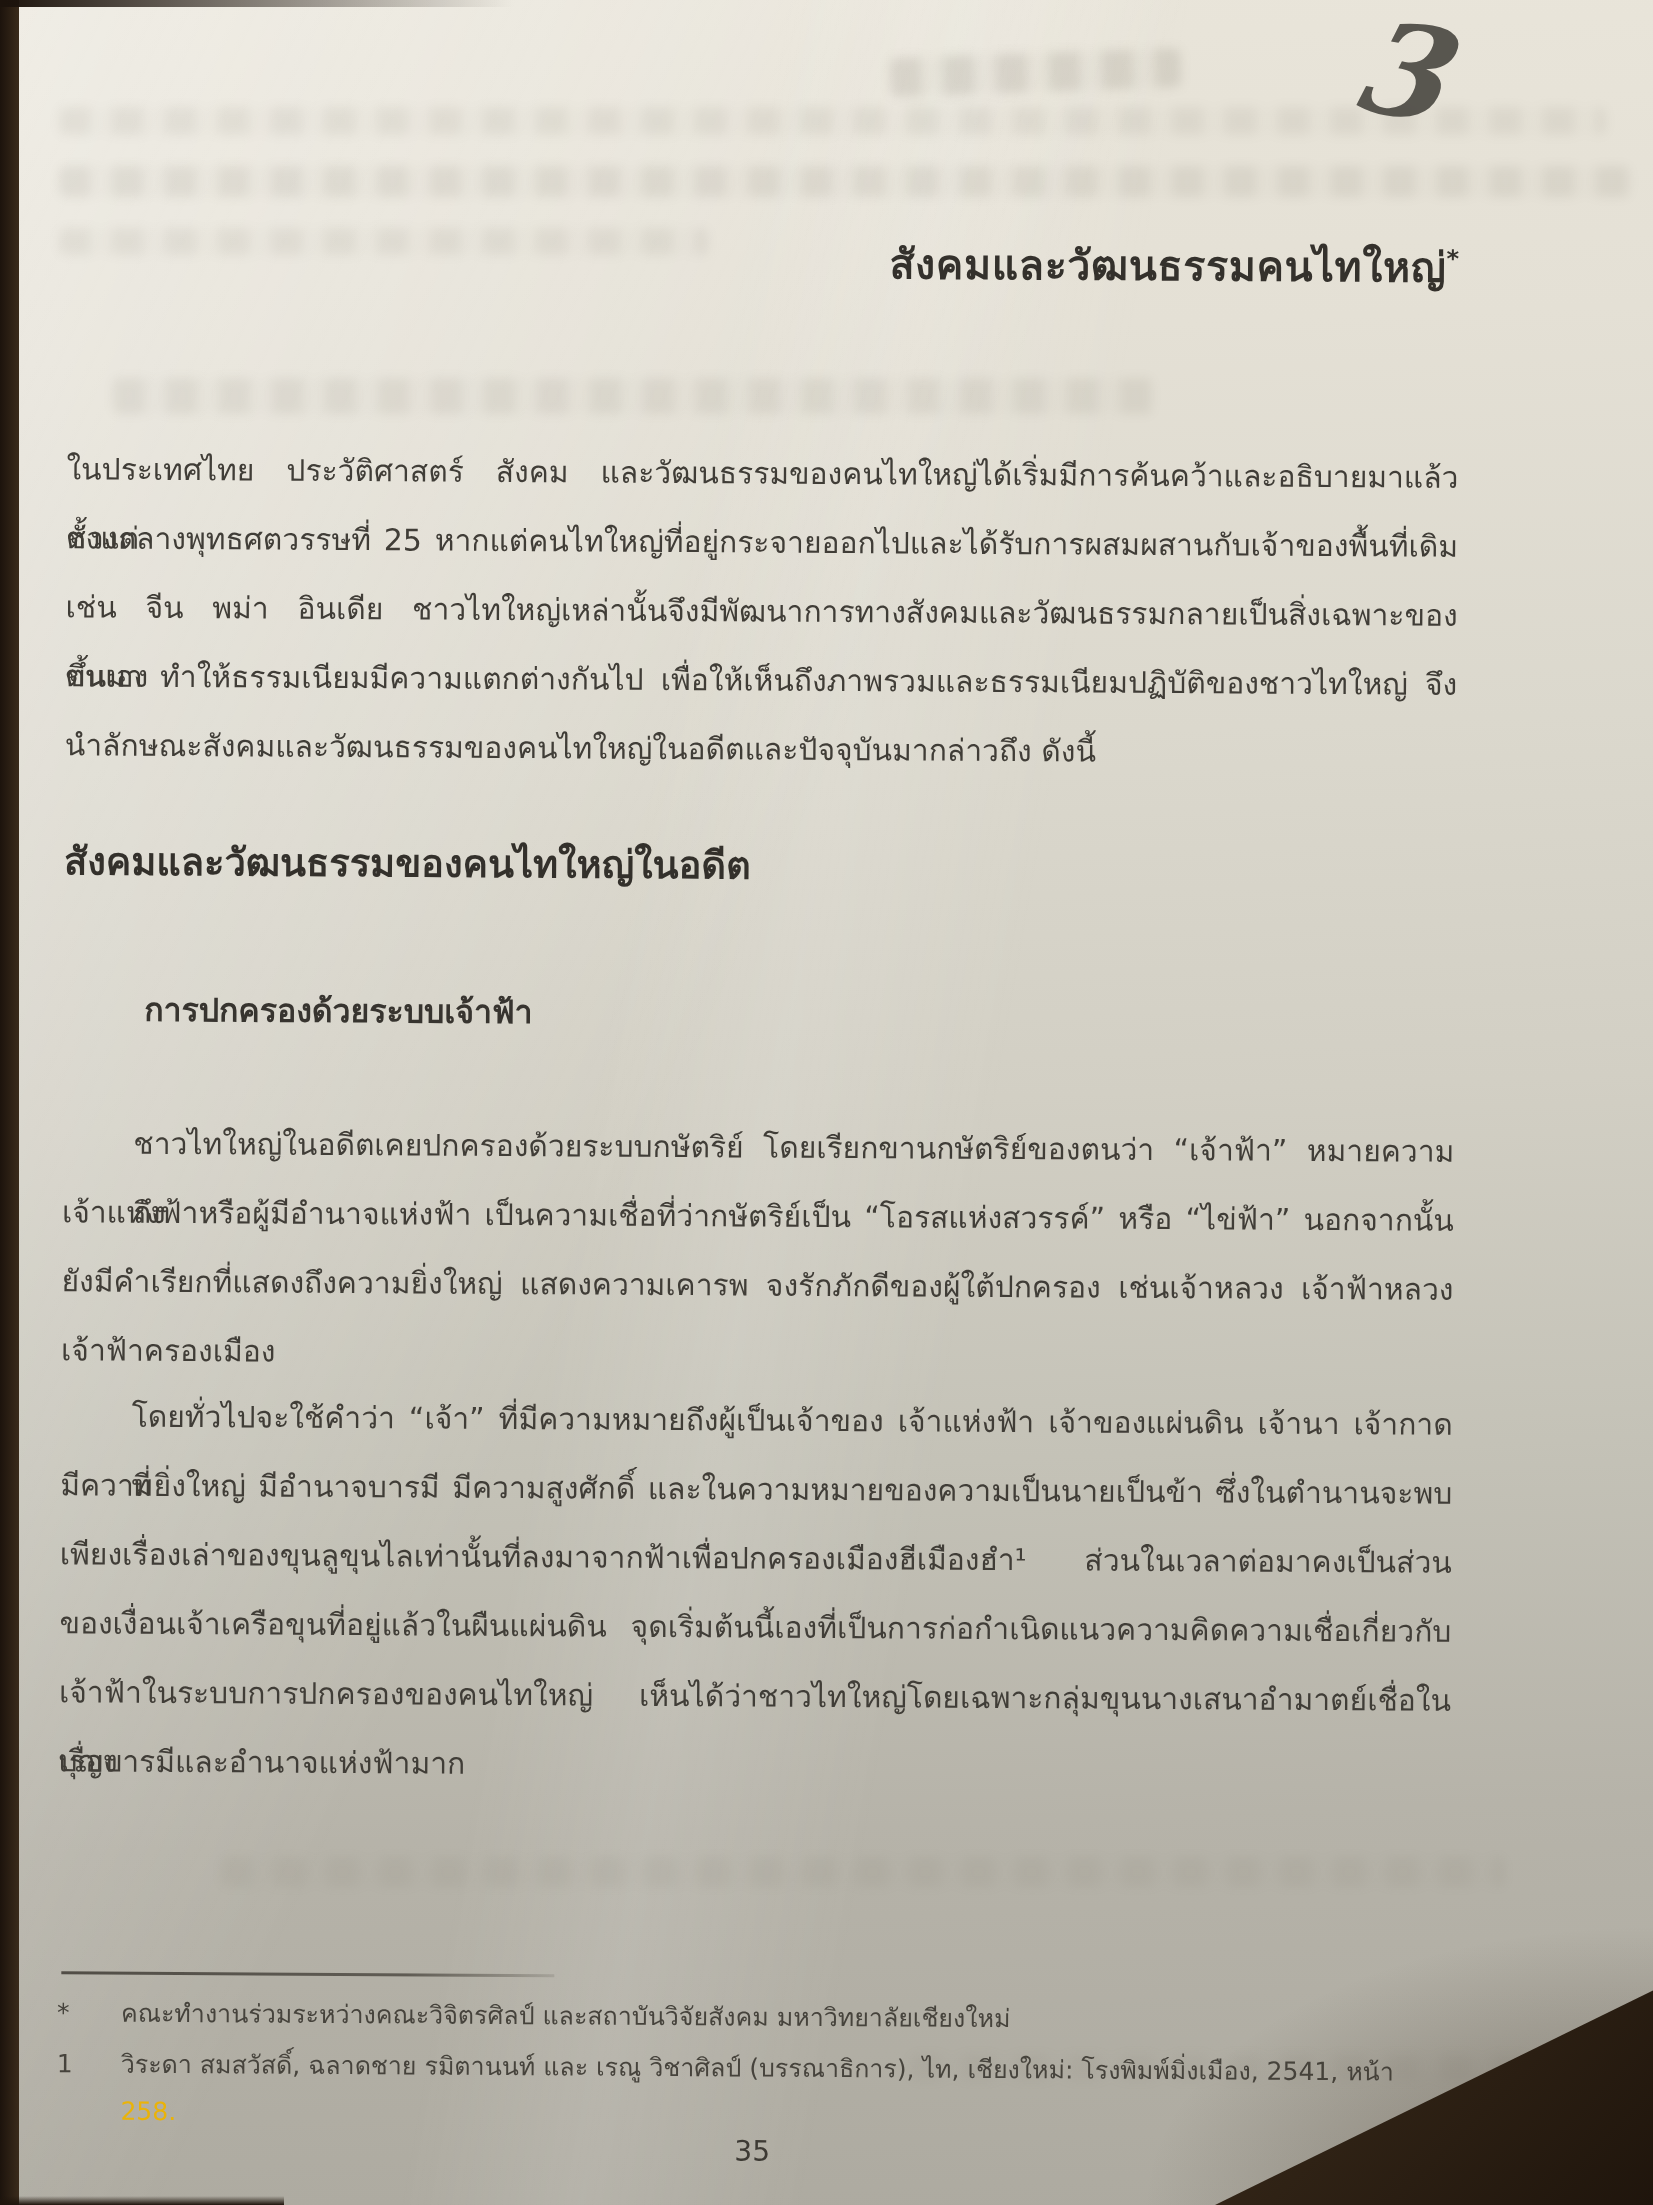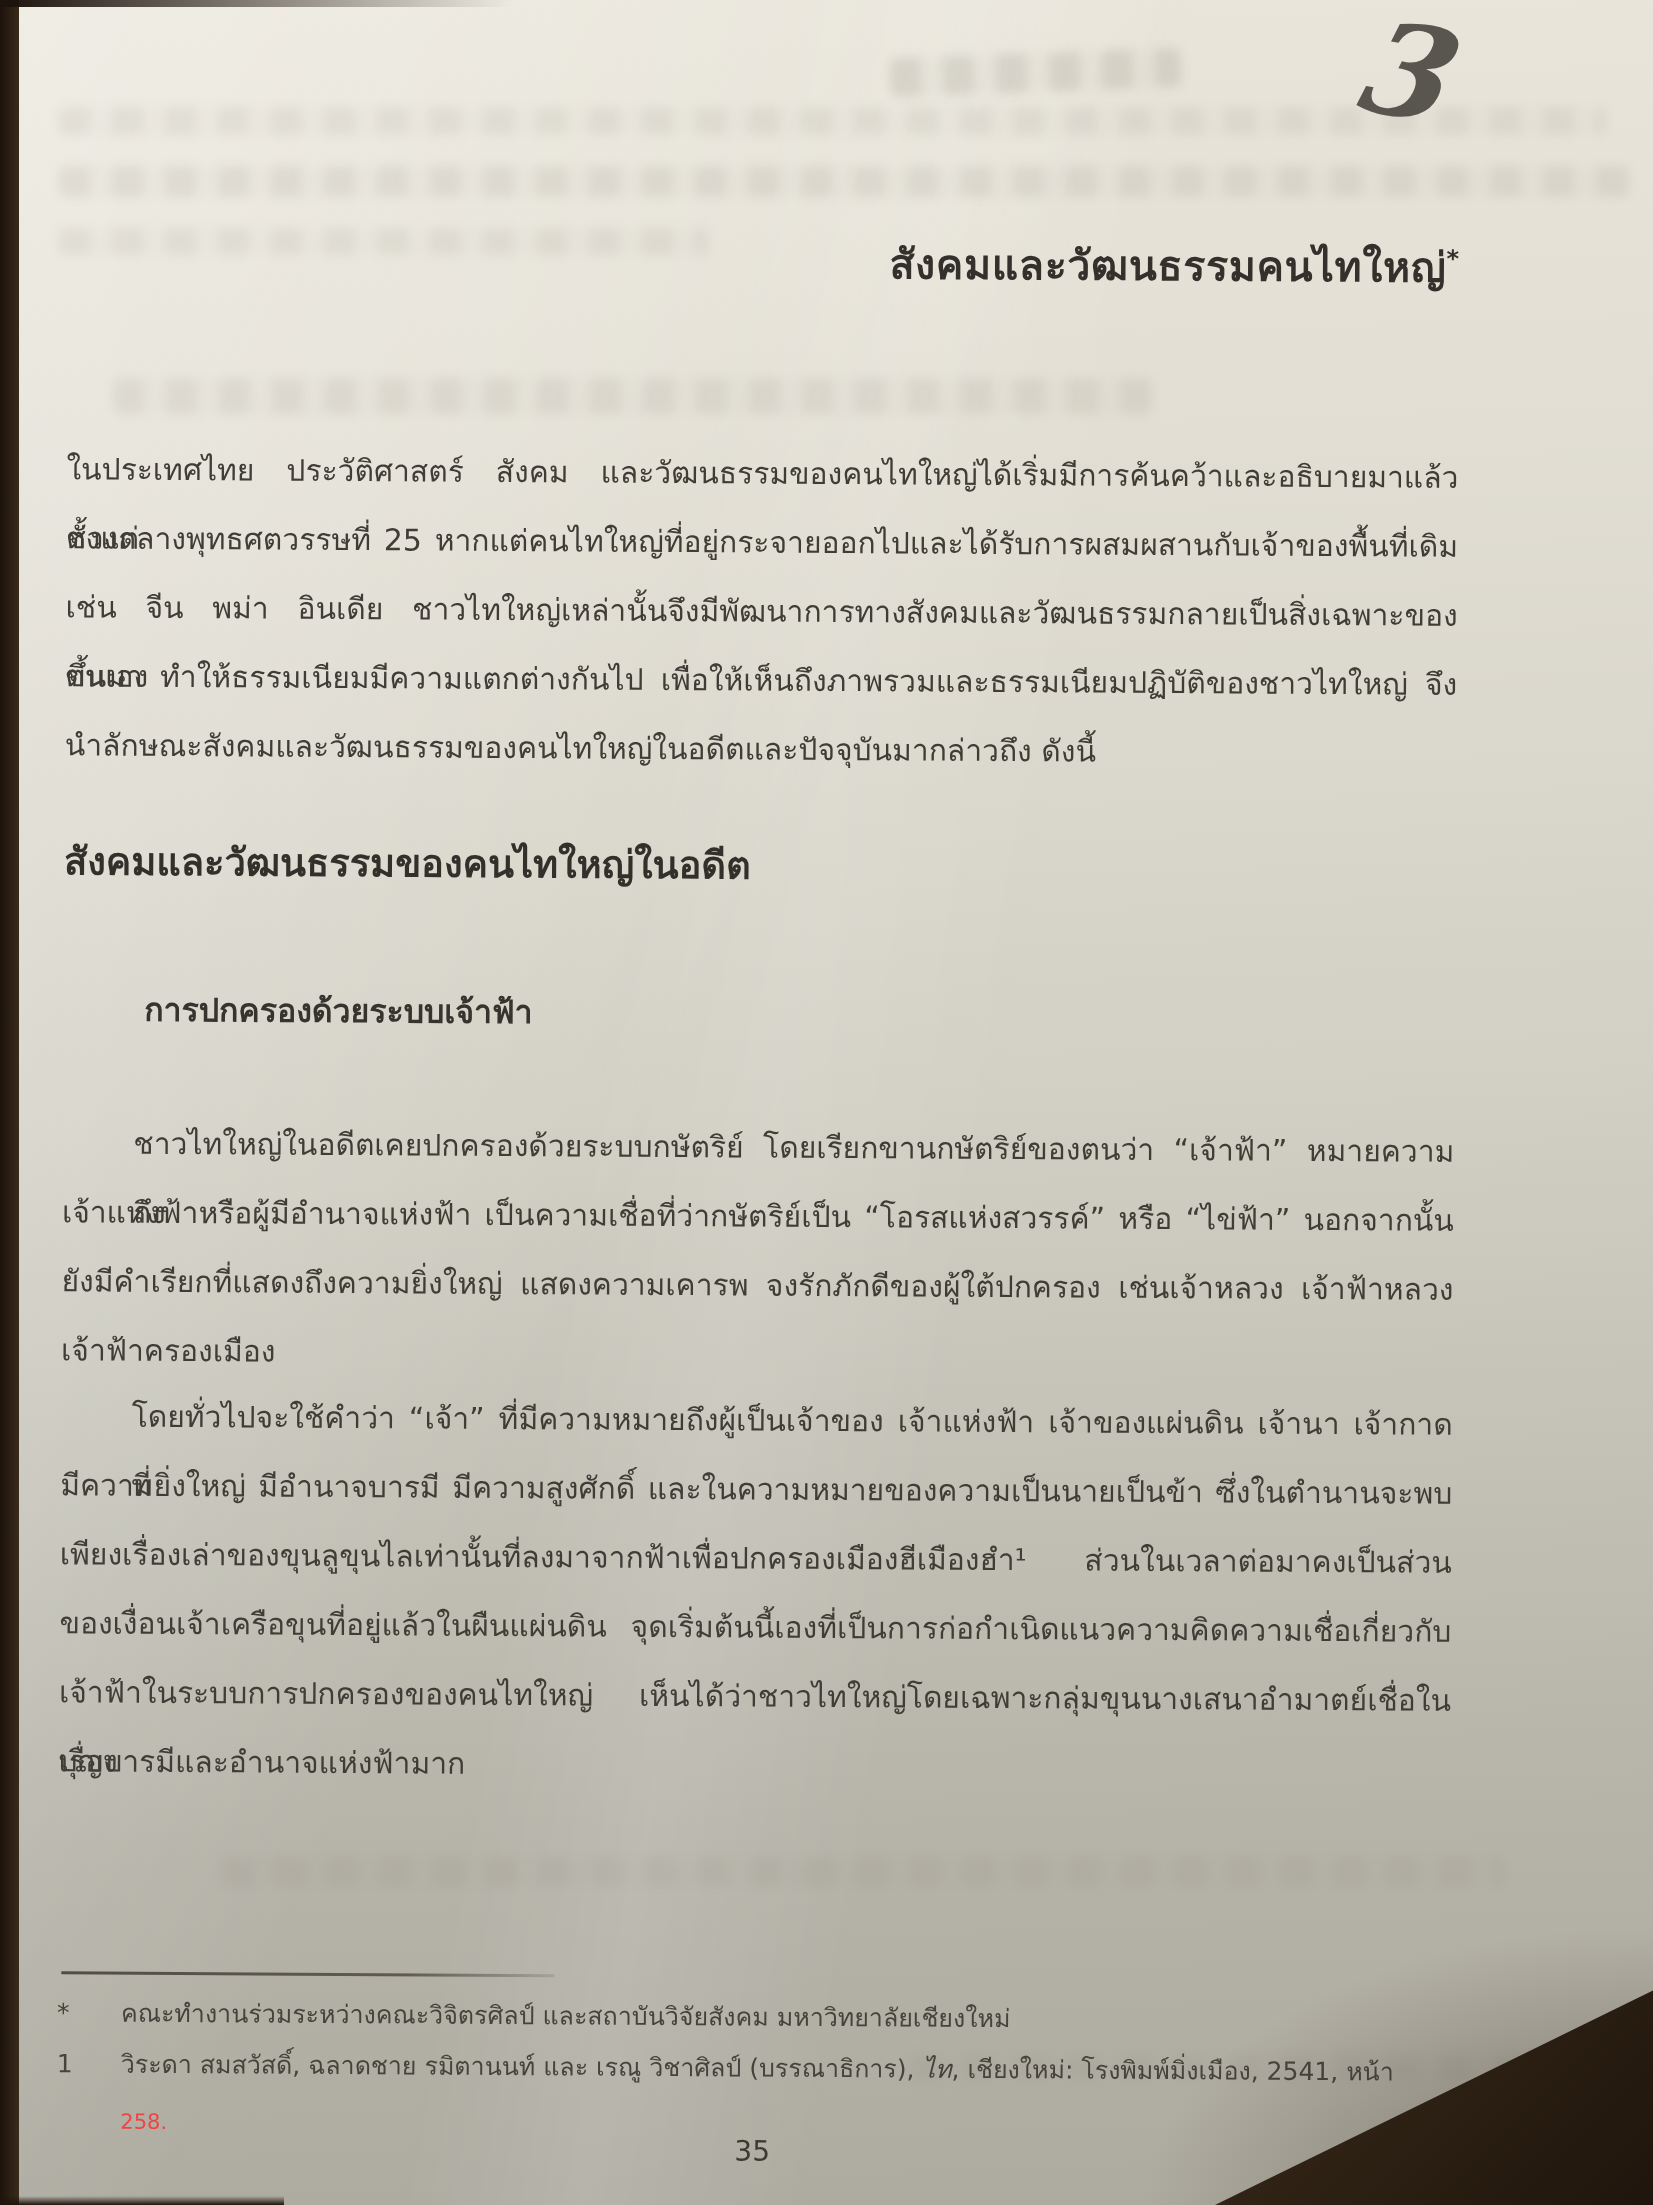--- a/index.html
+++ b/index.html
@@ -58,22 +58,22 @@
   .h3{
     position:absolute;top:992px;left:145px;margin:0;
     font-size:32px;font-weight:700;color:#37342f;line-height:1.4;
   }
   .fn-rule{position:absolute;top:1976px;left:68px;width:493px;height:2.7px;
     background:linear-gradient(90deg,#514d46,#5f5b53 70%,rgba(95,91,83,.2));}
   .footnote{position:absolute;left:64px;width:1432px;display:flex;
     font-size:25px;color:#46433c;line-height:49px;height:49px;}
   .footnote .marker{width:64px;flex:0 0 64px;}
   .footnote .fn-text{flex:1;white-space:nowrap;overflow:visible;}
-  .fn-book{font-style:italic;}
-  .fn-cont{position:absolute;left:128px;top:2094px;font-size:21px;color:#ef4444;line-height:43px;margin-top:11px;}
+  .fn-book{}
+  .fn-cont{position:absolute;left:128px;top:2094px;font-size:25px;color:#eab308;line-height:43px;}
   .page-num{position:absolute;top:2135px;left:64px;width:1392px;text-align:center;
     font-size:28px;color:#3d3a34;}
 </style>
 </head>
 <body>
 
 <div class="photo">
   <div class="page">
 
     <div class="ghost" style="top:53px;left:872px;width:291px;height:39px;opacity:.34;transform:rotate(-2deg);"></div>

